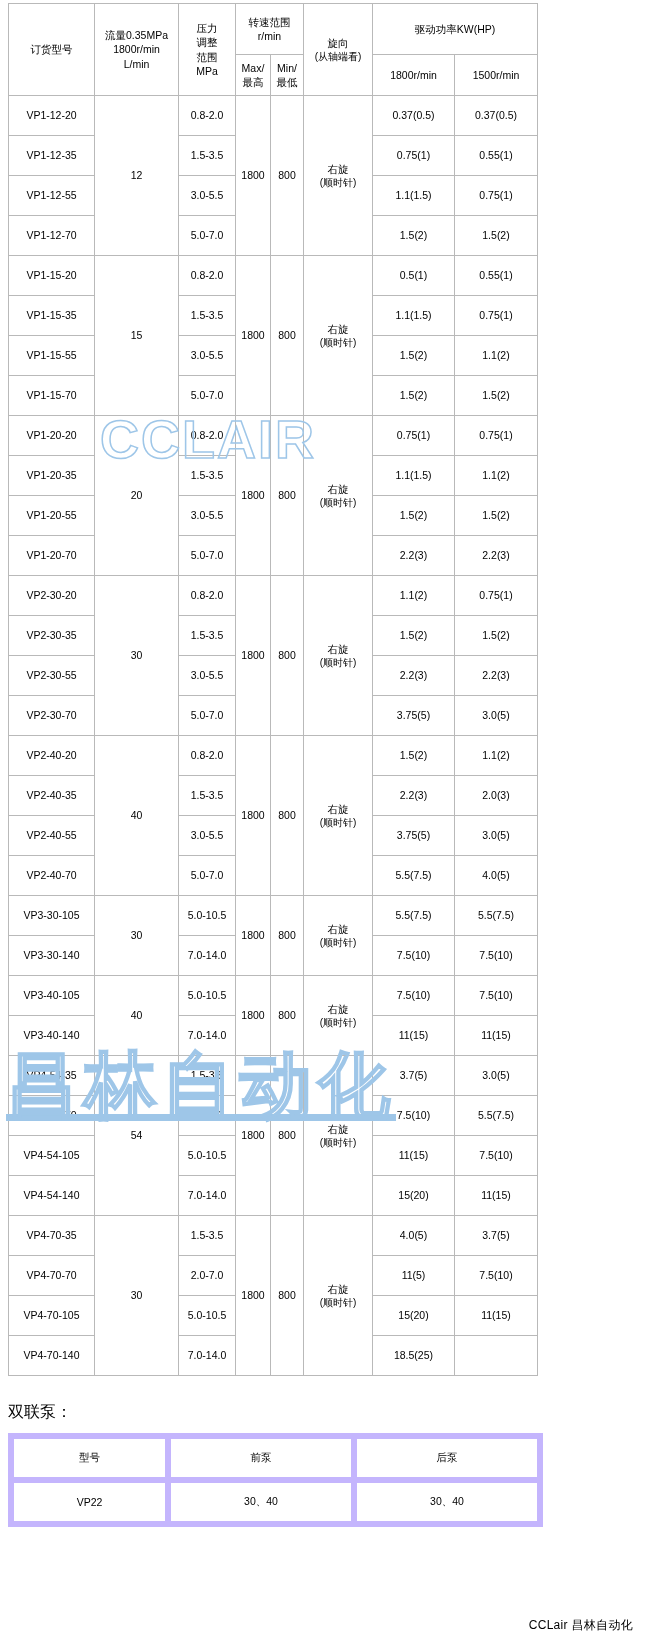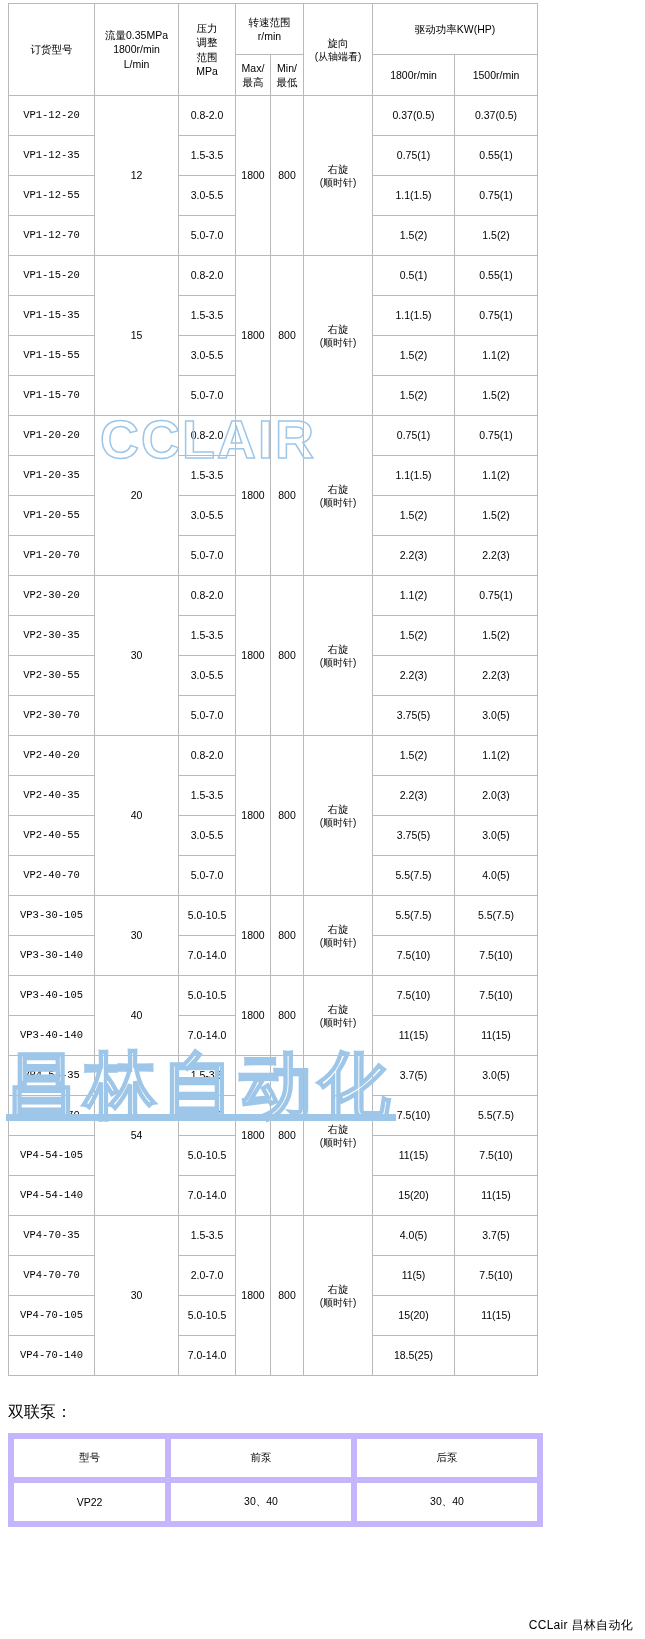--- a/index.html
+++ b/index.html
@@ -47,21 +47,21 @@
   col.c-press   { width: 57px; }
   col.c-max     { width: 35px; }
   col.c-min     { width: 33px; }
   col.c-rot     { width: 69px; }
   col.c-p18     { width: 82px; }
   col.c-p15     { width: 83px; }
 
   .hdr-row1 td { height: 50px; }
   .hdr-row2 td { height: 40px; }
 
-  .cell-model { height: 39px; font-family: Liberation Mono, monospace; }
+  .cell-model { height: 39px; }
   .cell-press { height: 39px; }
   .cell-pw    { height: 39px; }
 
   .small { font-size: 10px; }
 
   
   table.dual {
     border-collapse: collapse;
     table-layout: fixed;
     margin-left: 8px;

